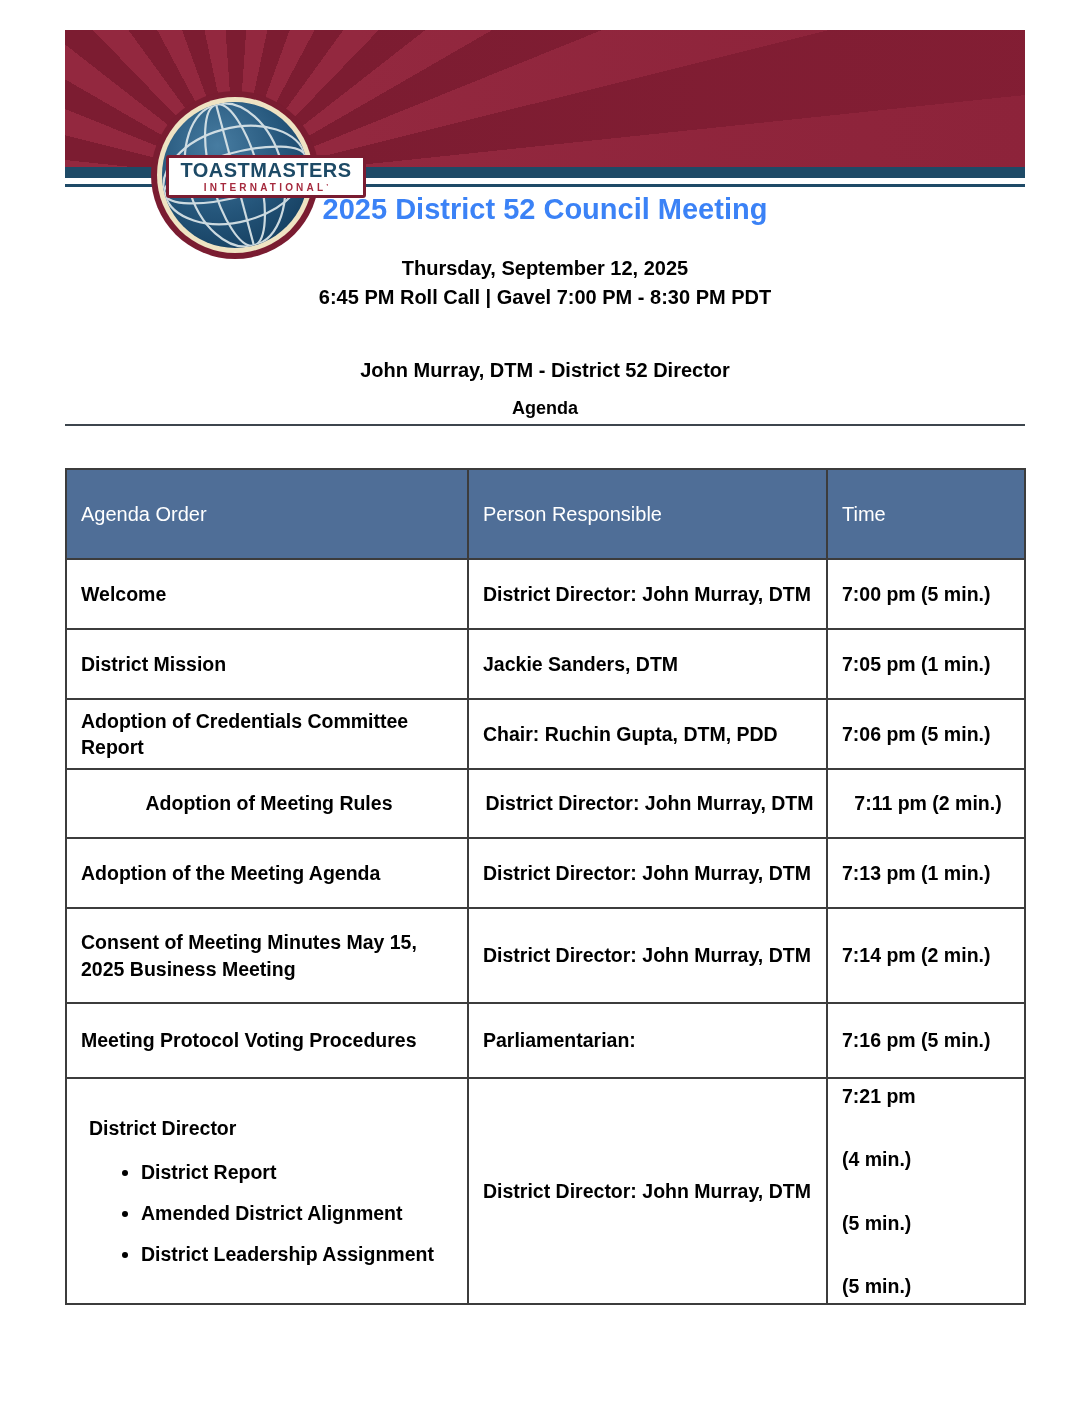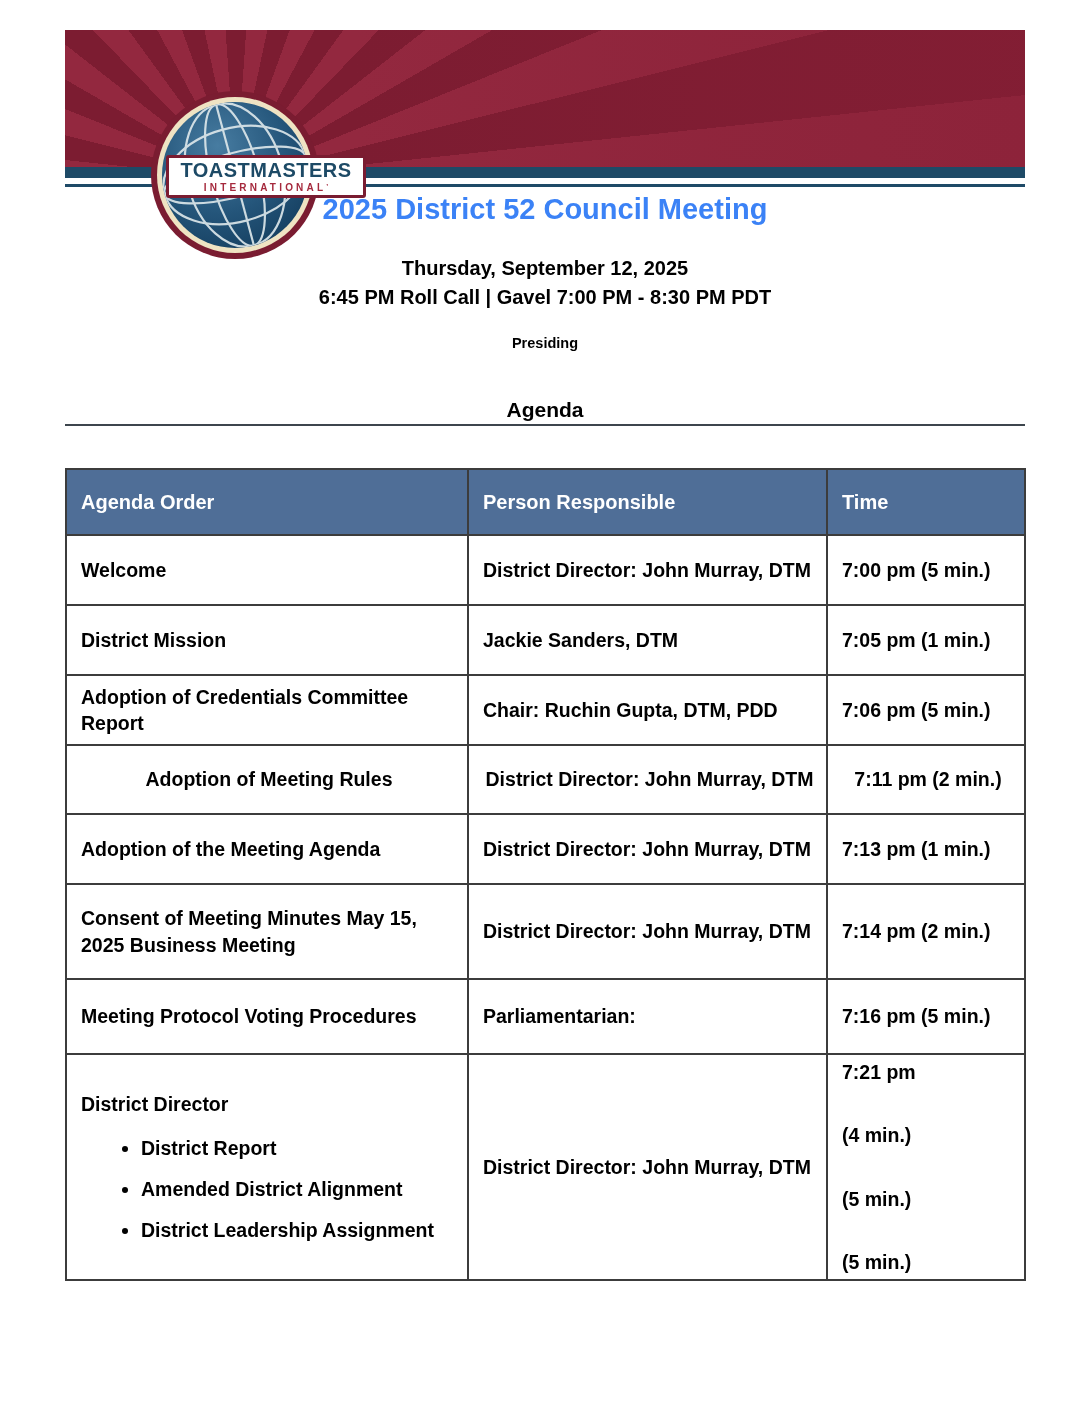--- a/index.html
+++ b/index.html
@@ -31,47 +31,47 @@
   .logo-line2 { color:#a5293d; font-weight:bold; font-size:10px; letter-spacing:3.2px; line-height:1; margin-top:3px; white-space:nowrap; }
   .tm { font-size:7px; vertical-align:top; letter-spacing:0; }
 
   
   .centered { position:absolute; left:65px; width:960px; text-align:center; }
   .doc-title { top:193px; font-size:29px; font-weight:bold; color:#3b82f6; }
   .doc-date  { top:257px; font-size:20px; font-weight:bold; }
   .doc-time  { top:286px; font-size:20px; font-weight:bold; }
   .presiding-label { top:335px; font-size:14.5px; font-weight:bold; }
   .presiding-name  { top:359px; font-size:20px; font-weight:bold; }
-  .agenda-label    { top:398px; font-size:21px; font-weight:bold; }
+  .agenda-label    { top:398px; font-size:18px; font-weight:bold; }
   .agenda-rule { position:absolute; left:65px; top:424px; width:960px; height:2px; background:#3d454d; }
 
   
   table.agenda {
     position:absolute; left:65px; top:468px; width:959px;
     border-collapse:collapse; table-layout:fixed;
   }
   table.agenda th, table.agenda td { border:2px solid #3c3c3c; box-sizing:border-box; }
   table.agenda th {
     background:#4f6e97; color:#ffffff; text-align:left;
-    font-size:20px; font-weight:bold; padding:0 11px 0 14px; height:66px;
+    font-size:20px; font-weight:normal; padding:0 11px 0 14px; height:90px;
   }
   table.agenda td {
     font-size:19.5px; padding:4px 10px 4px 14px; vertical-align:middle; line-height:1.35;
     background:#ffffff;
     font-weight:bold;
   }
   tr.rh70  > td { height:70px; }
   tr.rh69  > td { height:69px;text-align:center; }
   tr.rh95  > td { height:95px; }
   tr.rh75  > td { height:75px; }
   tr.rh50  > td { height:50px; }
   tr.rh196 > td { height:196px; }
   td.section-cell { font-weight:bold; }
 
-  .dd-title { margin:0 0 18px 0; }
+  .dd-title { margin:0 0 18px 8px; }
   ul.dd-list { margin:0; padding:0 0 0 60px; }
   ul.dd-list li { margin-bottom:15px; }
   ul.dd-list li:last-child { margin-bottom:0; }
   .time-stack div + div { margin-top:37px; }
 </style>
 </head>
 <body>
 
 <div class="page">
 
@@ -102,21 +102,21 @@
     </g>
   </svg>
   <div class="logo-box">
     <div class="logo-line1">TOASTMASTERS</div>
     <div class="logo-line2"><span>INTERNATIONAL</span><span class="tm">’</span></div>
   </div>
 
   <div class="centered doc-title">2025 District 52 Council Meeting</div>
   <div class="centered doc-date">Thursday, September 12, 2025</div>
   <div class="centered doc-time">6:45 PM Roll Call | Gavel 7:00 PM - 8:30 PM PDT</div>
-  <div class="centered presiding-label">Presiding</div>
+  <div class="centered presiding-name">John Murray, DTM - District 52 Director</div>
   <div class="centered agenda-label">Agenda</div>
   <div class="agenda-rule"></div>
 
   <table class="agenda">
     <colgroup>
       <col style="width:402px">
         <col style="width:359px">
         <col style="width:198px">
     </colgroup>
     <thead>

